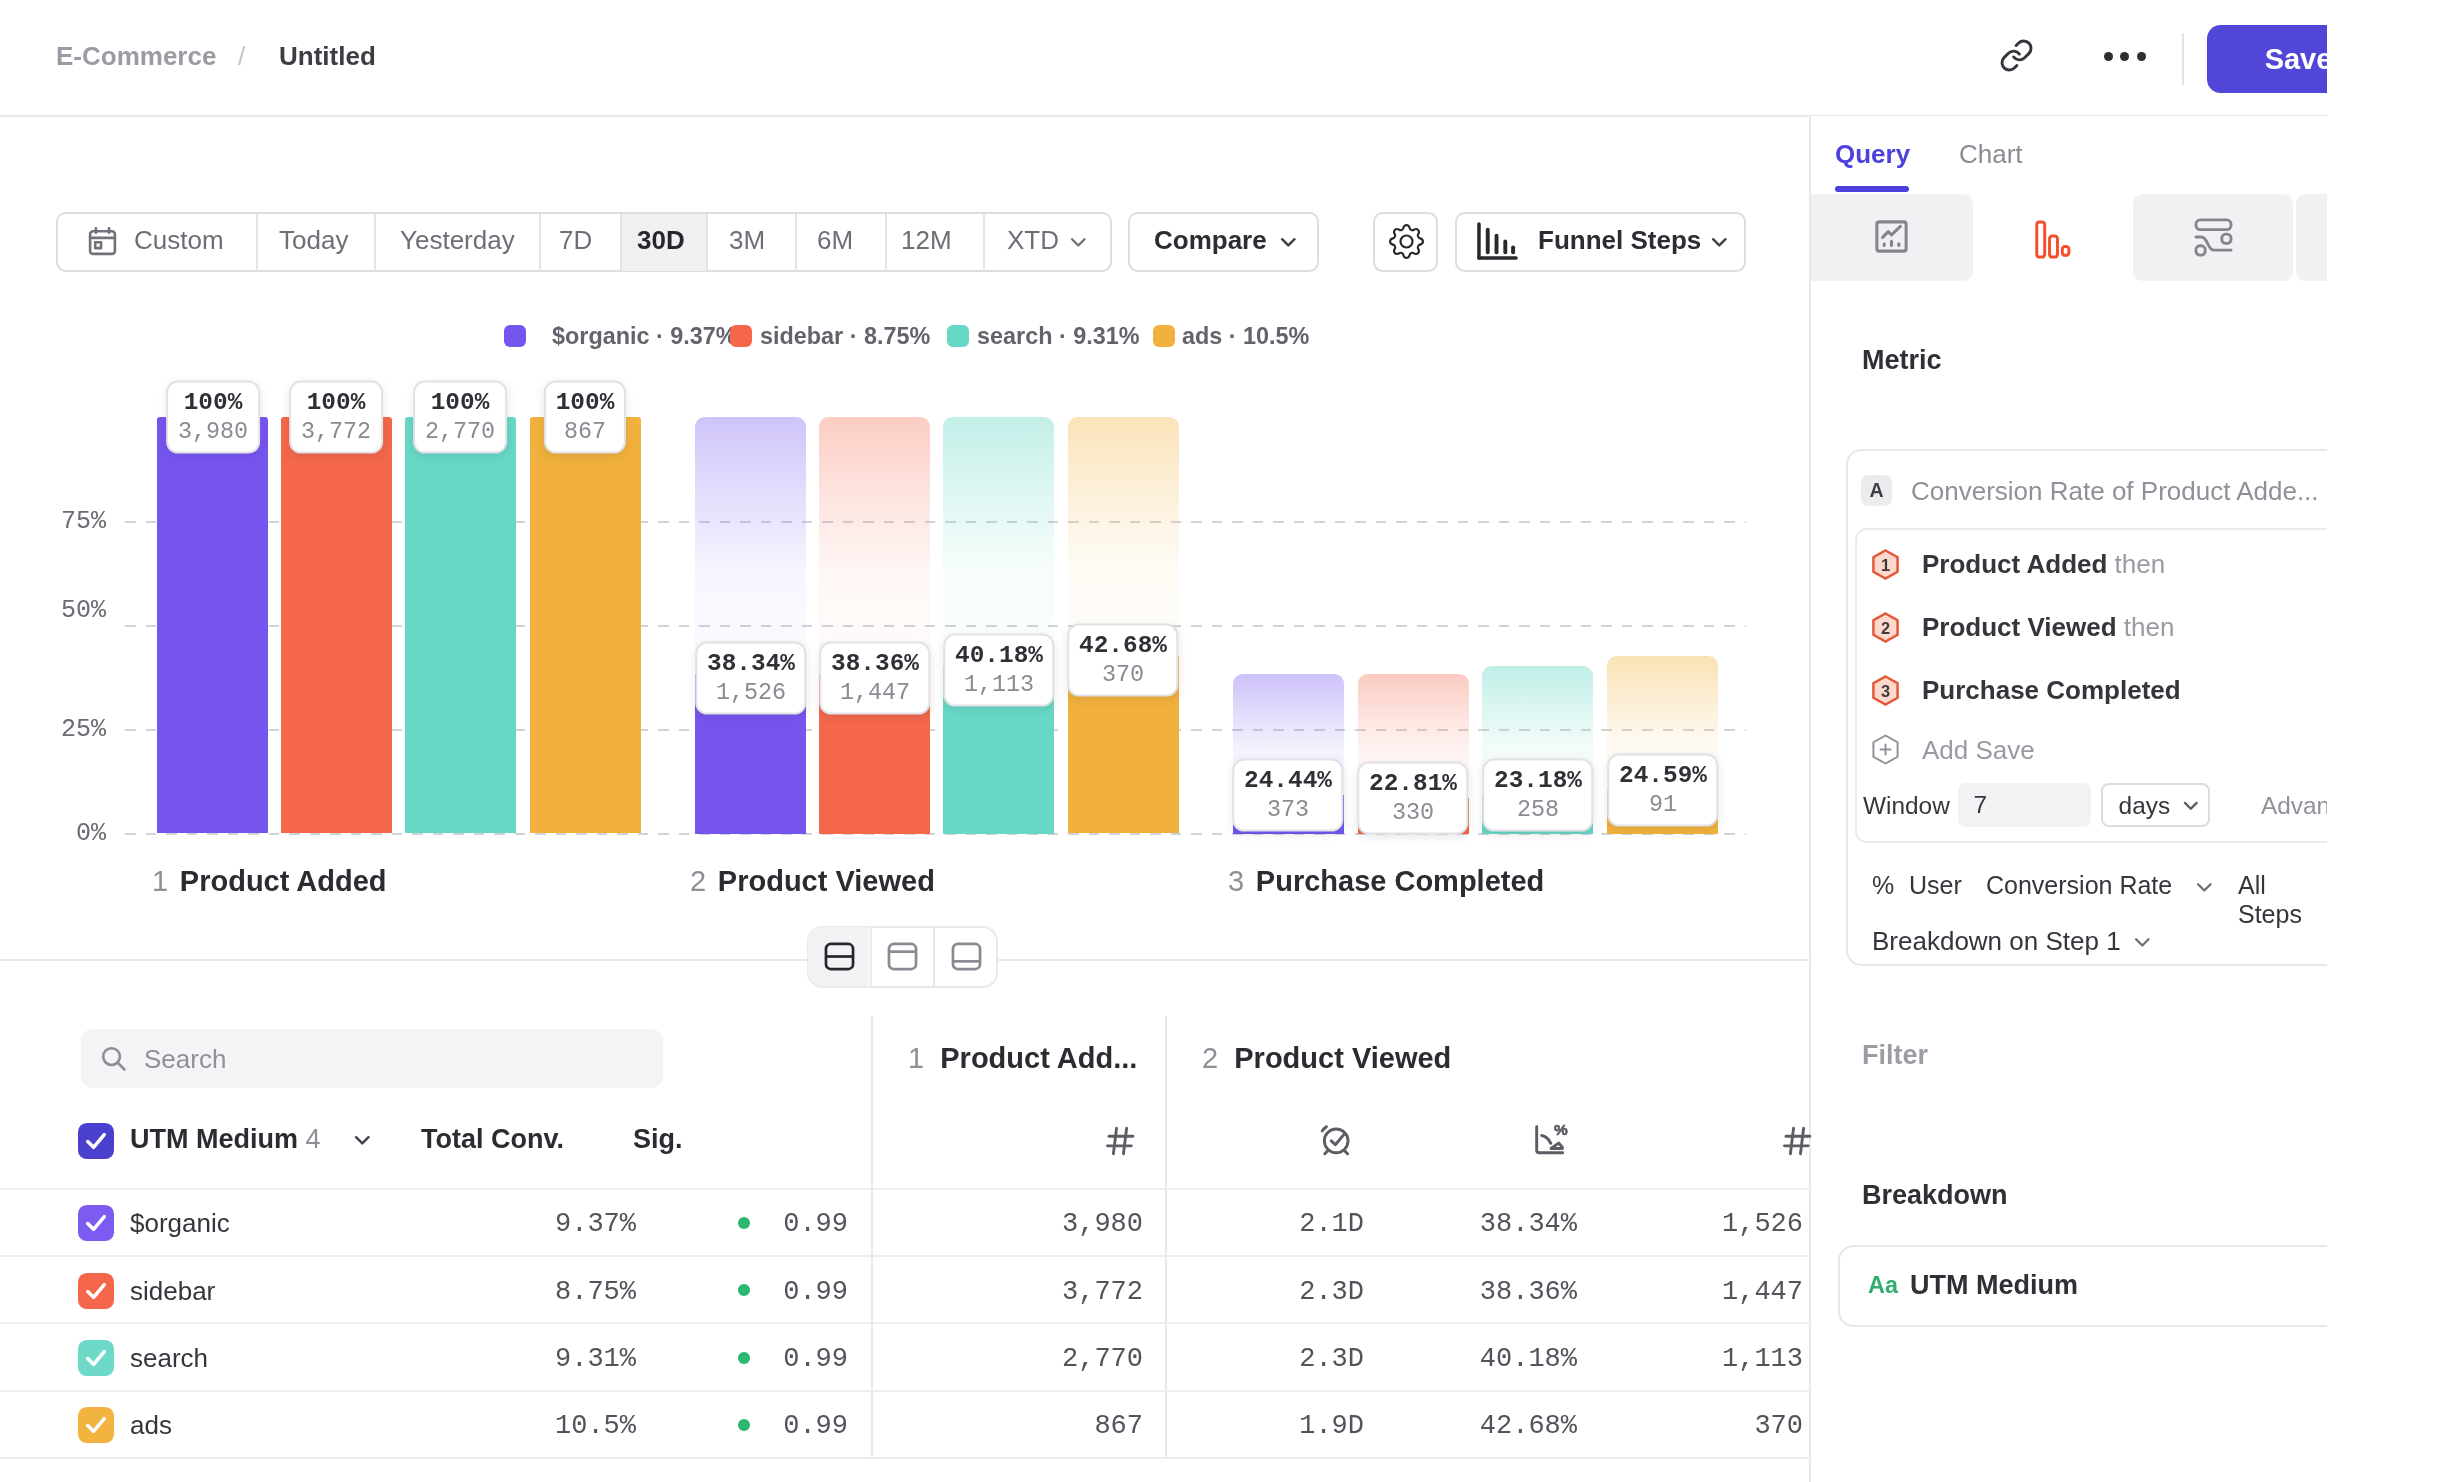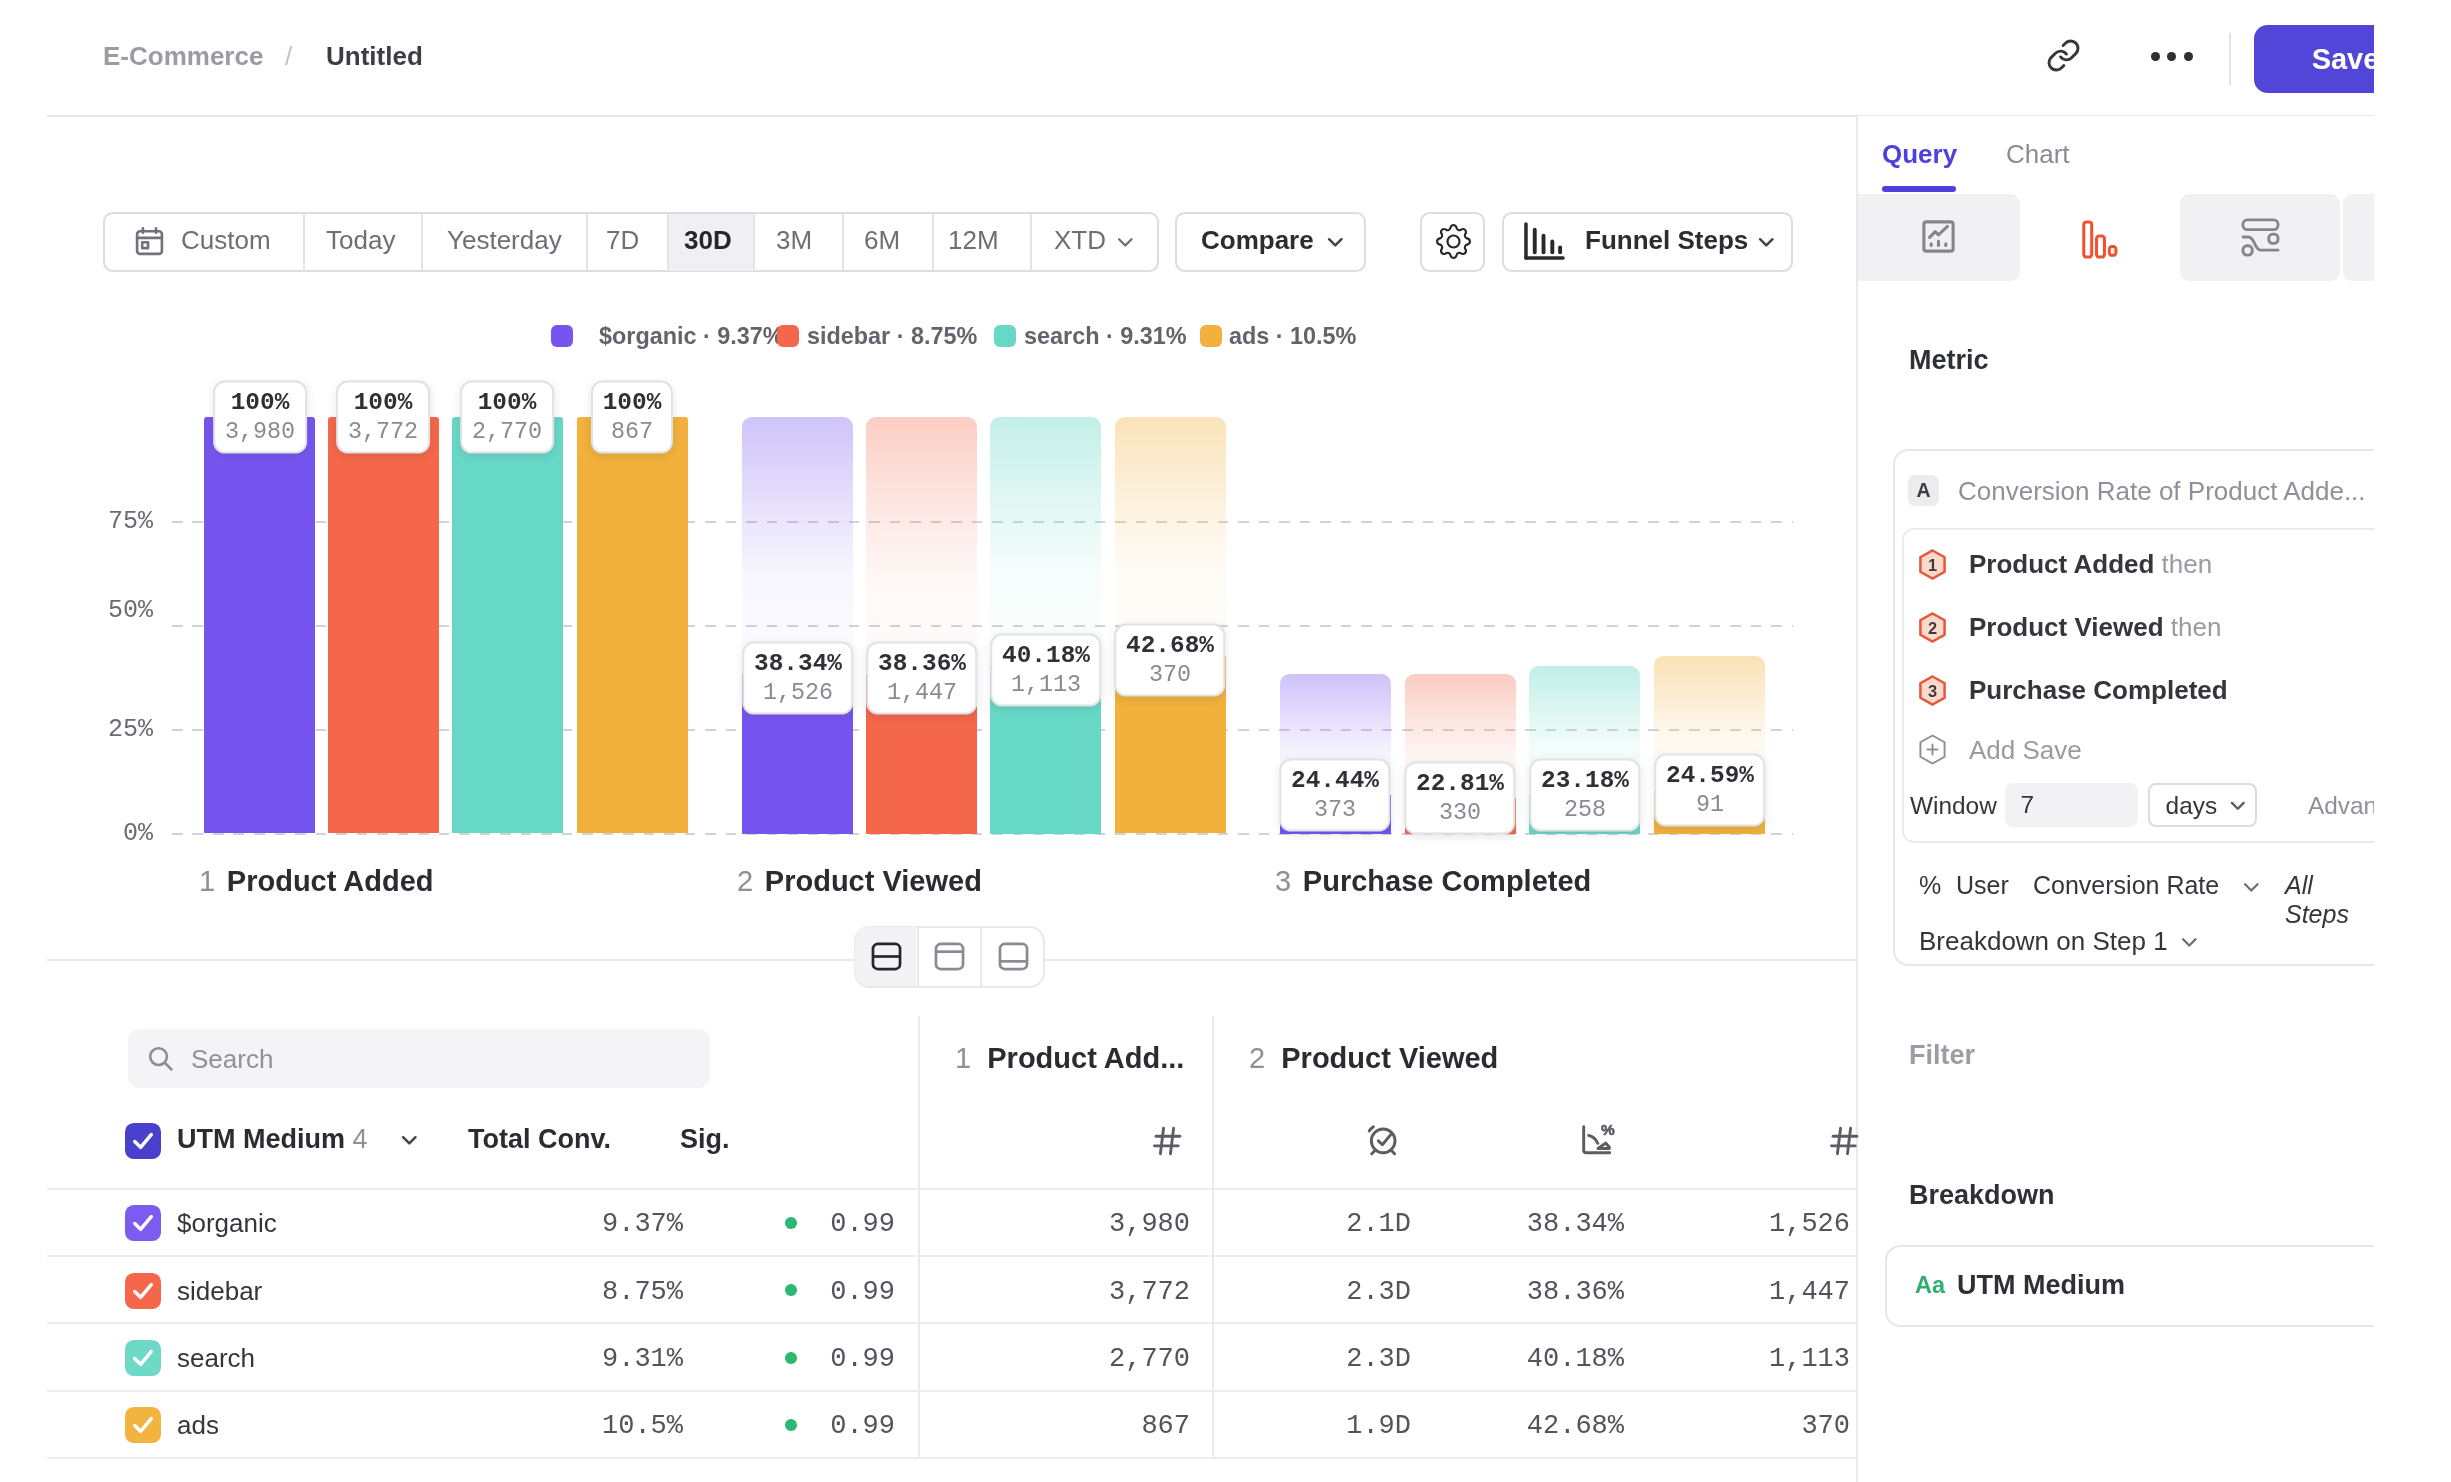--- a/index.html
+++ b/index.html
@@ -1,17 +1,17 @@
 <!DOCTYPE html>
 <html><head>
 <meta charset="utf-8">
 <style>
 * { margin:0; padding:0; box-sizing:border-box; }
 html,body { width:2452px; height:1482px; background:#fff; font-family:"Liberation Sans", sans-serif; }
-#page { position:relative; width:2327px; height:1482px; overflow:hidden; background:#fff;margin-left:47px; }
+#page { position:relative; width:2327px; height:1482px; overflow:hidden; background:#fff; }
 .abs { position:absolute; }
 svg { display:block; }
 </style>
 </head>
 <body>
 <div id="page">
 
 <div class="abs" style="left:0;top:0;width:2452px;height:117px;border-bottom:2px solid #e9e9ec;background:#fff;"></div>
 <div class="abs" style="left:56px;top:41px;font-size:26px;font-weight:600;color:#9b9ba3;">E-Commerce</div>
 <div class="abs" style="left:238px;top:41px;font-size:26px;color:#c2c2c9;">/</div>
@@ -113,21 +113,21 @@
 <svg class="abs" style="left:2378px;top:800px;" width="17.6" height="12.7" viewBox="0 0 16 12" fill="none" stroke="#90909a" stroke-width="2.2" stroke-linecap="round" stroke-linejoin="round">
       <polyline points="2,3 8,9 14,3"></polyline>
     </svg>
 
 <div class="abs" style="left:1872px;top:871px;font-size:25px;color:#35353c;">%</div>
 <div class="abs" style="left:1909px;top:871px;font-size:25px;color:#35353c;">User</div>
 <div class="abs" style="left:1986px;top:871px;font-size:25px;color:#35353c;">Conversion Rate</div>
 <svg class="abs" style="left:2196px;top:881px;" width="16.6" height="12.7" viewBox="0 0 16 12" fill="none" stroke="#6d6d76" stroke-width="2.2" stroke-linecap="round" stroke-linejoin="round">
       <polyline points="2,3 8,9 14,3"></polyline>
     </svg>
-<div class="abs" style="left:2238px;top:871px;font-size:25px;color:#35353c;font-style:italic;">All Steps</div>
+<div class="abs" style="left:2238px;top:871px;font-size:25px;color:#35353c;">All Steps</div>
 <svg class="abs" style="left:2360px;top:881px;" width="16.6" height="12.7" viewBox="0 0 16 12" fill="none" stroke="#6d6d76" stroke-width="2.2" stroke-linecap="round" stroke-linejoin="round">
       <polyline points="2,3 8,9 14,3"></polyline>
     </svg>
 
 <div class="abs" style="left:1872px;top:926px;font-size:26px;font-weight:500;color:#35353c;">Breakdown on Step 1</div>
 <svg class="abs" style="left:2134px;top:936px;" width="16.6" height="12.7" viewBox="0 0 16 12" fill="none" stroke="#6d6d76" stroke-width="2.2" stroke-linecap="round" stroke-linejoin="round">
       <polyline points="2,3 8,9 14,3"></polyline>
     </svg>
 
 <div class="abs" style="left:1862px;top:1040px;font-size:27px;font-weight:700;color:#9c9ca5;">Filter</div>

